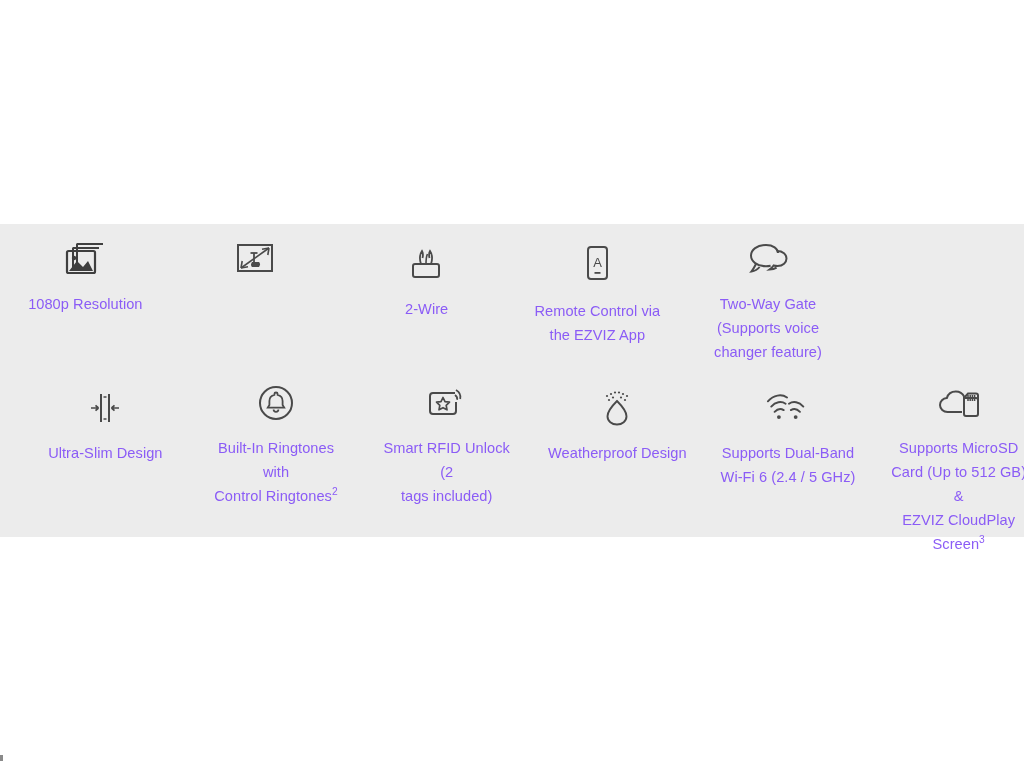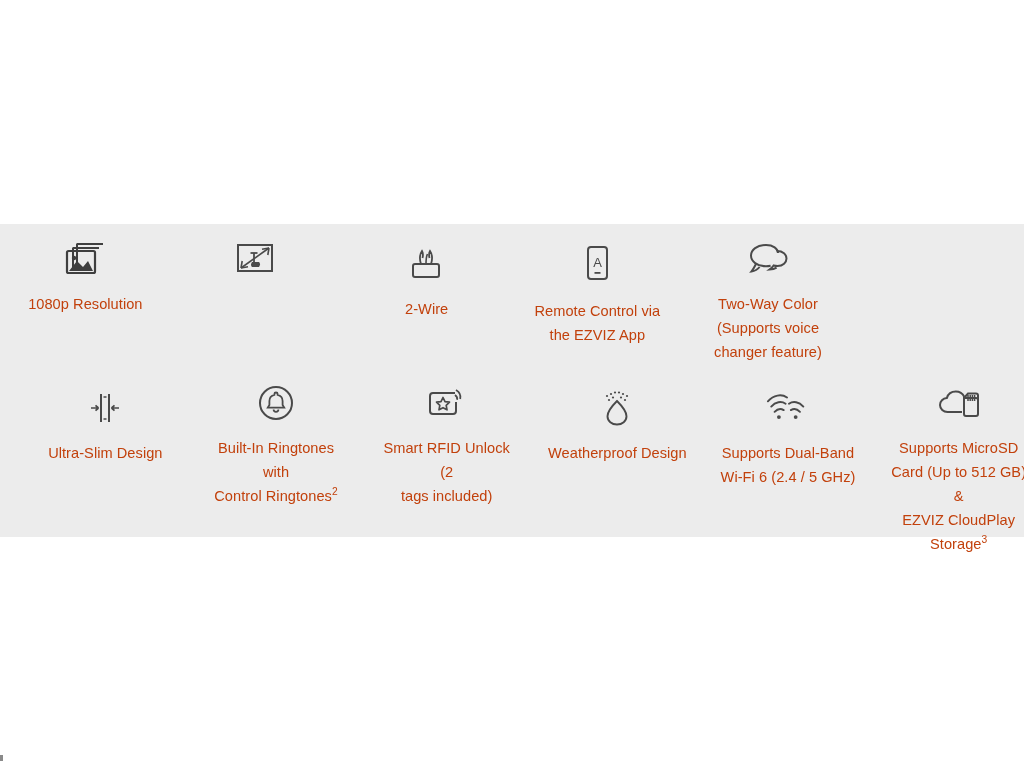--- a/index.html
+++ b/index.html
@@ -69,21 +69,21 @@
     justify-content: center;
     margin-bottom: 10px;
   }
   .icon-box svg {
     display: block;
   }
 
   .feature-label {
     font-size: 14.6px;
     line-height: 24px;
-    color: #c2410c;
+    color: #8b5cf6;
     text-align: center;
     letter-spacing: 0.05px;
     max-width: 150px;
   }
 
   
   .nudge-down-sm .icon-box { margin-top: 5px; }
   .nudge-down-md .icon-box { margin-top: 7px; }
 
   sup {
@@ -162,21 +162,21 @@
       <div class="feature-cell">
         <span class="icon-box">
           <svg width="44" height="38" viewBox="0 0 44 38" fill="none">
             <path d="M20 5 C11 5 5 9.8 5 15.6 C5 21.4 11 26.2 20 26.2 C21.6 26.2 23.2 26 24.6 25.7 L24.6 25.7" stroke="#4a4a4a" stroke-width="2" fill="none"></path>
             <path d="M20 5 C27 5 32 8.5 32 13" stroke="#4a4a4a" stroke-width="2" fill="none"></path>
             <path d="M10 24 C8.5 27 7 29.5 5.4 31.5 C9 31 12 29 13.6 27" stroke="#4a4a4a" stroke-width="2" fill="none"></path>
             <path d="M31 11 C37 11 40.5 14.5 40.5 18.5 C40.5 22.5 37 26 31.5 26 C30 26 28.8 25.8 27.6 25.5 C26.5 27 25 28.5 23.5 29.6 C26.5 29.4 29 28.6 30.6 27.6" stroke="#4a4a4a" stroke-width="2" fill="none"></path>
           </svg>
         </span>
         <div class="feature-label">
-          <span>Two-Way Color</span><br>
+          <span>Two-Way Gate</span><br>
           <span>(Supports voice</span><br>
           <span>changer feature)</span>
         </div>
       </div>
     </div>
 
     <div class="feature-grid row-2" style="top:143px;margin-left:20px;">
 
       <div class="feature-cell nudge-down-sm">
         <span class="icon-box">
@@ -266,20 +266,20 @@
             <path d="M26 28 H11.5 C7.4 28 4 24.9 4 21 C4 17.3 7 14.3 10.8 14.1 C12 10.3 15.6 7.6 19.8 7.6 C23.5 7.6 26.7 9.7 28.2 12.8" stroke="#4a4a4a" stroke-width="2" fill="none"></path>
             <path d="M28 14 H40 C41.1 14 42 14.9 42 16 V30 C42 31.1 41.1 32 40 32 H30 C28.9 32 28 31.1 28 30 V14 Z" stroke="#4a4a4a" stroke-width="2" fill="none"></path>
             <path d="M28 14 L32 9.5 H40 C41.1 9.5 42 10.4 42 11.5 V16" stroke="#4a4a4a" stroke-width="2" fill="none"></path>
             <path d="M32 11 V17 M34.2 11 V17 M36.4 11 V17 M38.6 11 V17" stroke="#4a4a4a" stroke-width="1.5"></path>
           </svg>
         </span>
         <div class="feature-label">
           <span>Supports MicroSD</span><br>
           <span>Card (Up to 512 GB) &amp;</span><br>
           <span>EZVIZ CloudPlay</span><br>
-          <span>Storage</span><sup>3</sup>
+          <span>Screen</span><sup>3</sup>
         </div>
       </div>
     </div>
 
     <span class="edge-tick"></span>
   </div>
 </div>
 
 </body></html>

